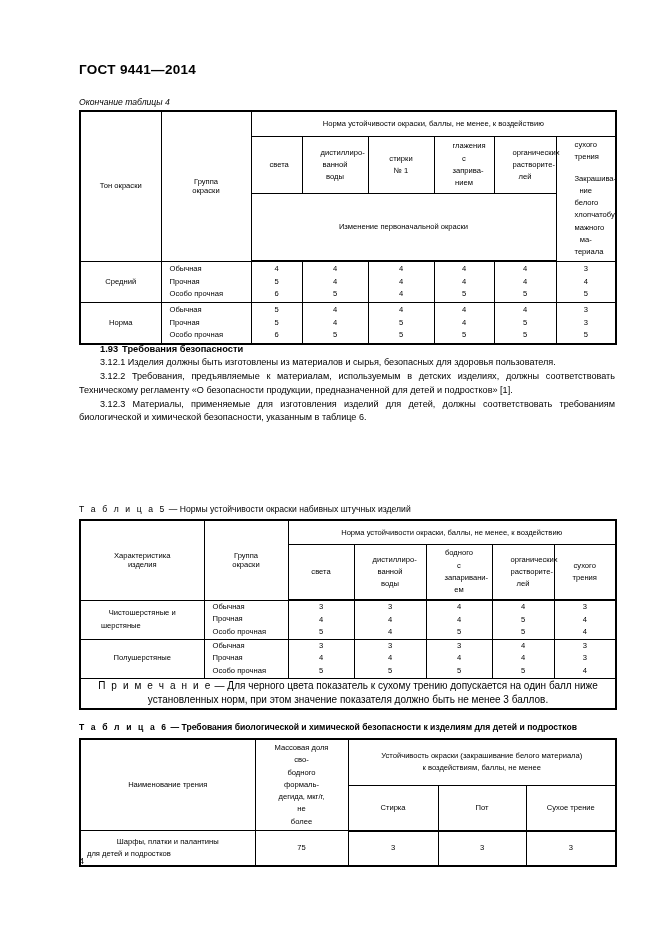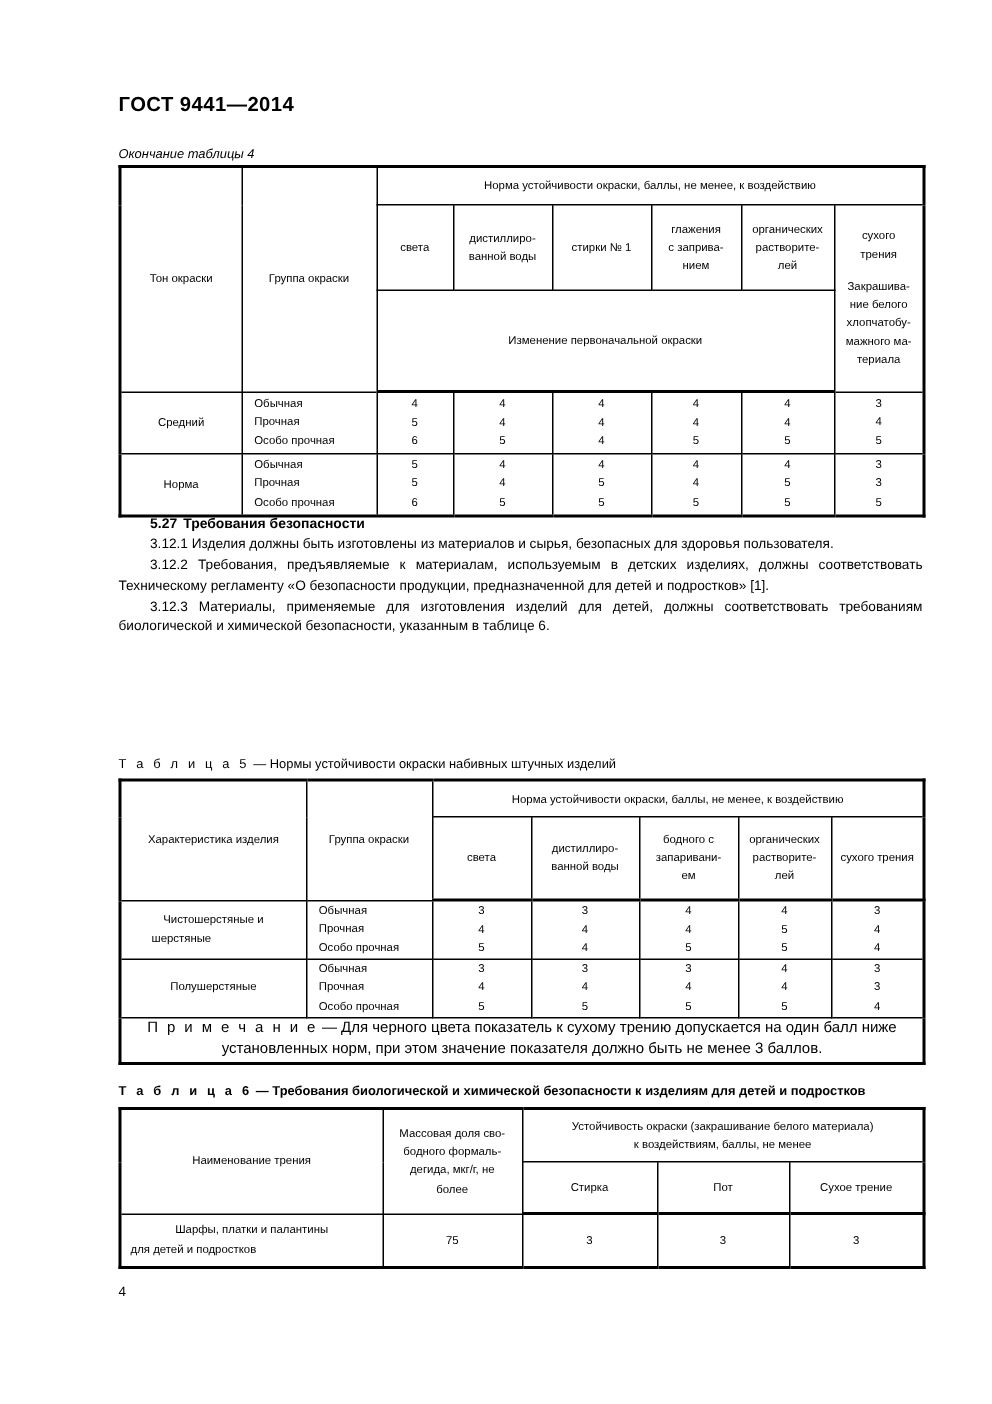--- a/index.html
+++ b/index.html
@@ -54,21 +54,21 @@
     font-size: 7.6px;
     line-height: 1.28;
   }
   .gtable td {
     border: 1px solid #000000;
     padding: 0;
     vertical-align: middle;
     text-align: center;
   }
   .gtable td.hd {
-    padding: 2px 2px;
+    padding: 2px 18px;
   }
   .gtable .thickbot {
     border-bottom-width: 2px;
   }
   .outer-l { border-left-width: 2px !important; }
   .outer-r { border-right-width: 2px !important; }
   .outer-t { border-top-width: 2px !important; }
   .outer-b { border-bottom-width: 2px !important; }
 
   .cellpad {
@@ -265,21 +265,21 @@
           <span class="stack">3</span>
           <span class="stack">3</span>
           <span class="stack">5</span>
         </td>
       </tr>
     </tbody>
   </table>
 
   <div class="bodytext" style="top:342px;">
     <p class="sec-head">
-      <span class="numpart">5.27</span><span>Требования безопасности</span>
+      <span class="numpart">1.93</span><span>Требования безопасности</span>
     </p>
     <p>3.12.1 Изделия должны быть изготовлены из материалов и сырья, безопасных для здоровья пользователя.</p>
     <p>3.12.2 Требования, предъявляемые к материалам, используемым в детских изделиях, должны соответствовать Техническому регламенту «О безопасности продукции, предназначенной для детей и подростков» [1].</p>
     <p>3.12.3 Материалы, применяемые для изготовления изделий для детей, должны соответствовать требованиям биологической и химической безопасности, указанным в таблице 6.</p>
   </div>
 
   <div class="tbl-caption" style="left:79px; top:504px;">
     <span class="sp">Т а б л и ц а  5</span>
     <span>— Нормы устойчивости окраски набивных штучных изделий</span>
   </div>

